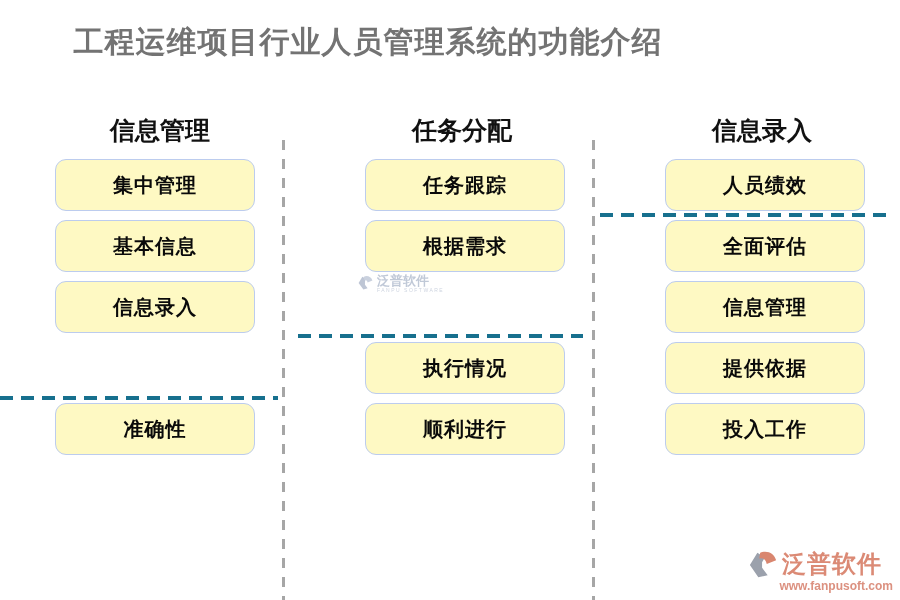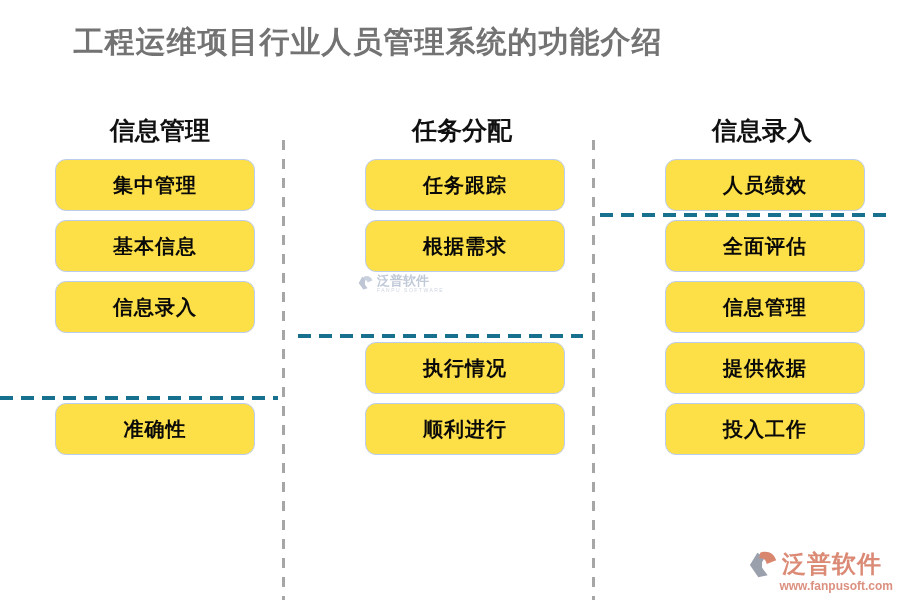--- a/index.html
+++ b/index.html
@@ -24,21 +24,21 @@
   .vd0{left:282px}.vd1{left:592px}
   .hdash{
     position:absolute;height:4px;
     background:repeating-linear-gradient(90deg,#17708E 0 13px,transparent 13px 21px);
   }
   .hd-left{left:0;width:278px;top:396px}
   .hd-mid{left:298px;width:285px;top:334px}
   .hd-right{left:600px;width:289px;top:213px}
   .pill{
     position:absolute;width:198px;height:50px;border-radius:11px;
-    background:#fde047;border:1px solid #BCCCEE;
+    background:#fef9c3;border:1px solid #BCCCEE;
     display:flex;align-items:center;justify-content:center;
     font-size:20px;font-weight:bold;color:#0a0a0a;letter-spacing:1px;
   }
   .c0{left:55px}.c1{left:365px}.c2{left:665px}
   .r0{top:159px}.r1{top:220px}.r2{top:281px}.r3{top:342px}.r4{top:403px}
   .watermark{
     position:absolute;left:357px;top:274px;opacity:0.55;
     display:flex;align-items:flex-start;gap:3px;z-index:3;
     font-family:"Liberation Sans","DejaVu Sans",sans-serif;
   }

